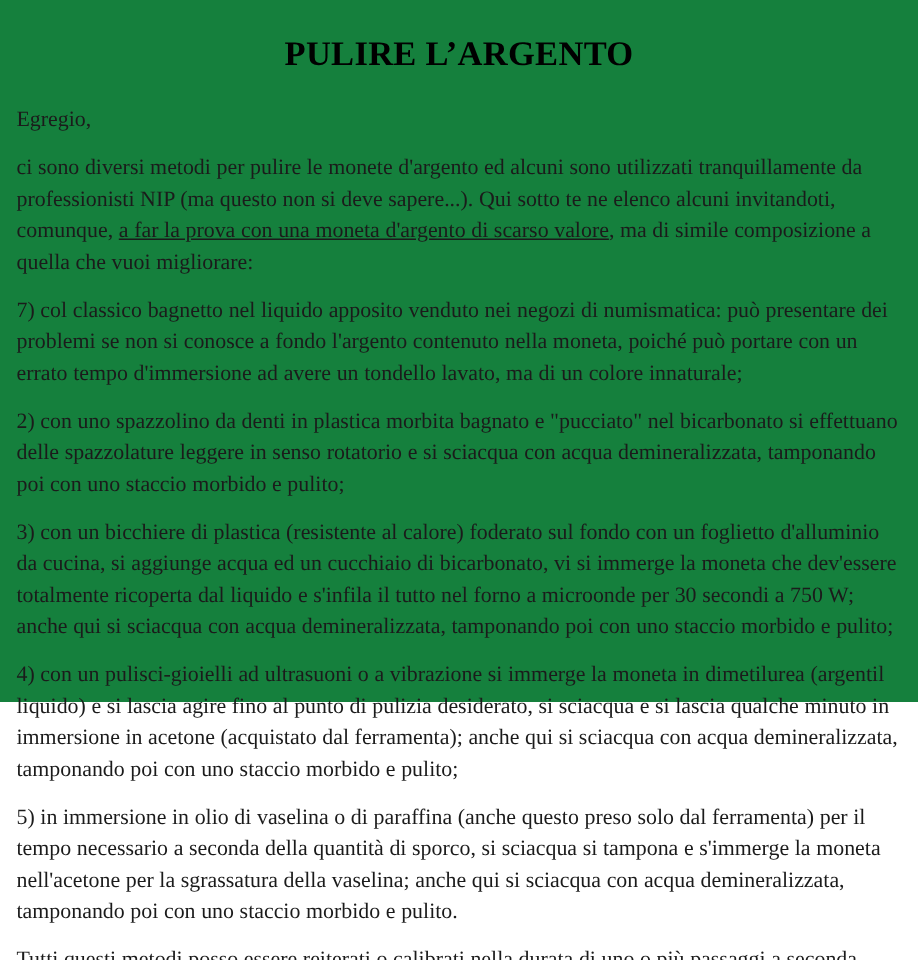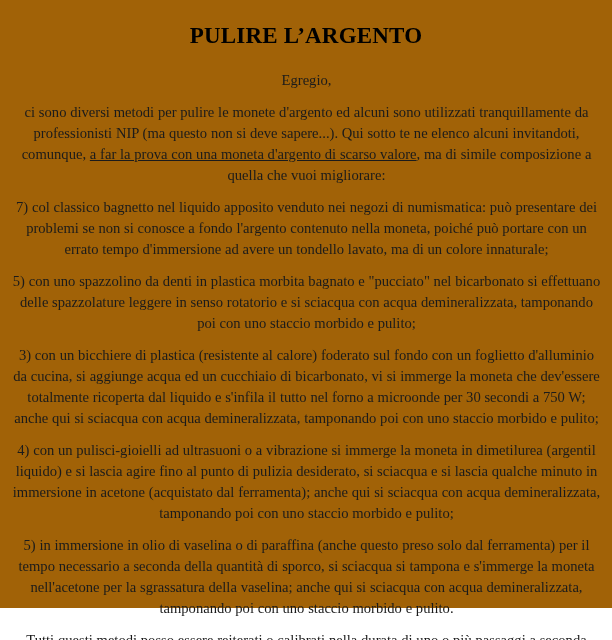--- a/index.html
+++ b/index.html
@@ -11,42 +11,42 @@
     width: 612px;
     height: 640px;
     overflow: hidden;
     font-family: "Liberation Serif", "DejaVu Serif", serif;
     color: #1b1b1b;
     -webkit-font-smoothing: antialiased;
   }
   .page {
     position: relative;
     width: 612px;
-    height: 608px;
-    background: #a16207;
+    height: 468px;
+    background: #15803d;
     box-sizing: border-box;
   }
   .doc-title {
     margin: 0;
     padding-top: 23px;
     text-align: center;
     font-size: 23px;
     font-weight: bold;
     letter-spacing: 0.2px;
     line-height: 26px;
     color: #000000;
   }
   .body-block {
     padding: 0 10px 0 11px;
   }
   p.para {
     margin: 0 0 11px 0;
     font-size: 14.6px;
     line-height: 21px;
-    text-align: center;
+    text-align: left;
     color: #1b1b1b;
     word-spacing: 0.1px;
   }
   p.salutation {
     margin-top: 21px;
   }
   .underlined {
     text-decoration: underline;
     text-underline-offset: 1px;
   }
@@ -59,21 +59,21 @@
   <h1 class="doc-title">PULIRE L’ARGENTO</h1>
 
   <div class="body-block">
 
     <p class="para salutation">Egregio,</p>
 
     <p class="para"><span>ci sono diversi metodi per pulire le monete d'argento ed alcuni sono utilizzati tranquillamente da professionisti NIP (ma questo non si deve sapere...). Qui sotto te ne elenco alcuni invitandoti, comunque, </span><span class="underlined">a far la prova con una moneta d'argento di scarso valore</span><span>, ma di simile composizione a quella che vuoi migliorare:</span></p>
 
     <p class="para">7) col classico bagnetto nel liquido apposito venduto nei negozi di numismatica: può presentare dei problemi se non si conosce a fondo l'argento contenuto nella moneta, poiché può portare con un errato tempo d'immersione ad avere un tondello lavato, ma di un colore innaturale;</p>
 
-    <p class="para">5) con uno spazzolino da denti in plastica morbita bagnato e "pucciato" nel bicarbonato si effettuano delle spazzolature leggere in senso rotatorio e si sciacqua con acqua demineralizzata, tamponando poi con uno staccio morbido e pulito;</p>
+    <p class="para">2) con uno spazzolino da denti in plastica morbita bagnato e "pucciato" nel bicarbonato si effettuano delle spazzolature leggere in senso rotatorio e si sciacqua con acqua demineralizzata, tamponando poi con uno staccio morbido e pulito;</p>
 
     <p class="para">3) con un bicchiere di plastica (resistente al calore) foderato sul fondo con un foglietto d'alluminio da cucina, si aggiunge acqua ed un cucchiaio di bicarbonato, vi si immerge la moneta che dev'essere totalmente ricoperta dal liquido e s'infila il tutto nel forno a microonde per 30 secondi a 750 W; anche qui si sciacqua con acqua demineralizzata, tamponando poi con uno staccio morbido e pulito;</p>
 
     <p class="para">4) con un pulisci-gioielli ad ultrasuoni o a vibrazione si immerge la moneta in dimetilurea (argentil liquido) e si lascia agire fino al punto di pulizia desiderato, si sciacqua e si lascia qualche minuto in immersione in acetone (acquistato dal ferramenta); anche qui si sciacqua con acqua demineralizzata, tamponando poi con uno staccio morbido e pulito;</p>
 
     <p class="para">5) in immersione in olio di vaselina o di paraffina (anche questo preso solo dal ferramenta) per il tempo necessario a seconda della quantità di sporco, si sciacqua si tampona e s'immerge la moneta nell'acetone per la sgrassatura della vaselina; anche qui si sciacqua con acqua demineralizzata, tamponando poi con uno staccio morbido e pulito.</p>
 
     <p class="para">Tutti questi metodi posso essere reiterati o calibrati nella durata di uno o più passaggi a seconda dell'esperienza raggiunta e delle condizioni della moneta. Il 5) può essere usato anche con le monete di rame-bronzo.</p>
 
   </div>

